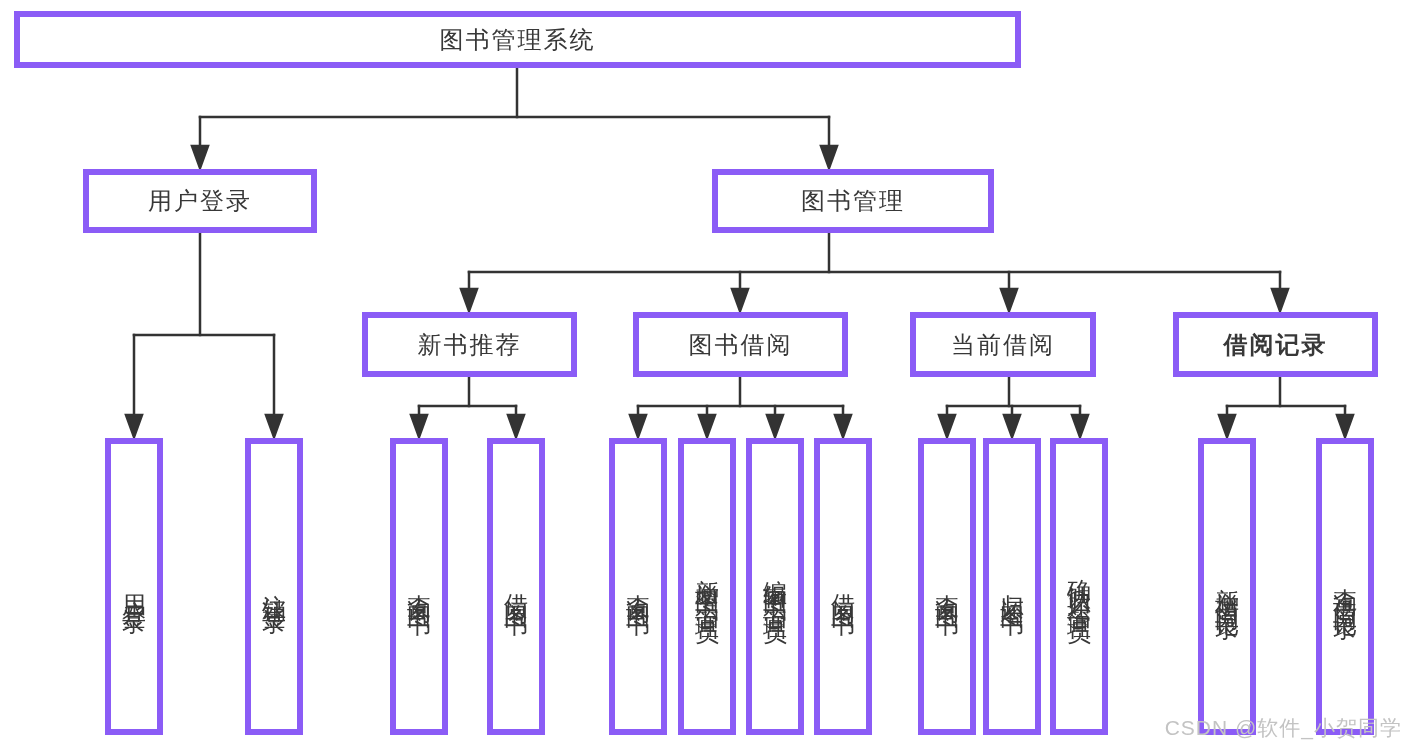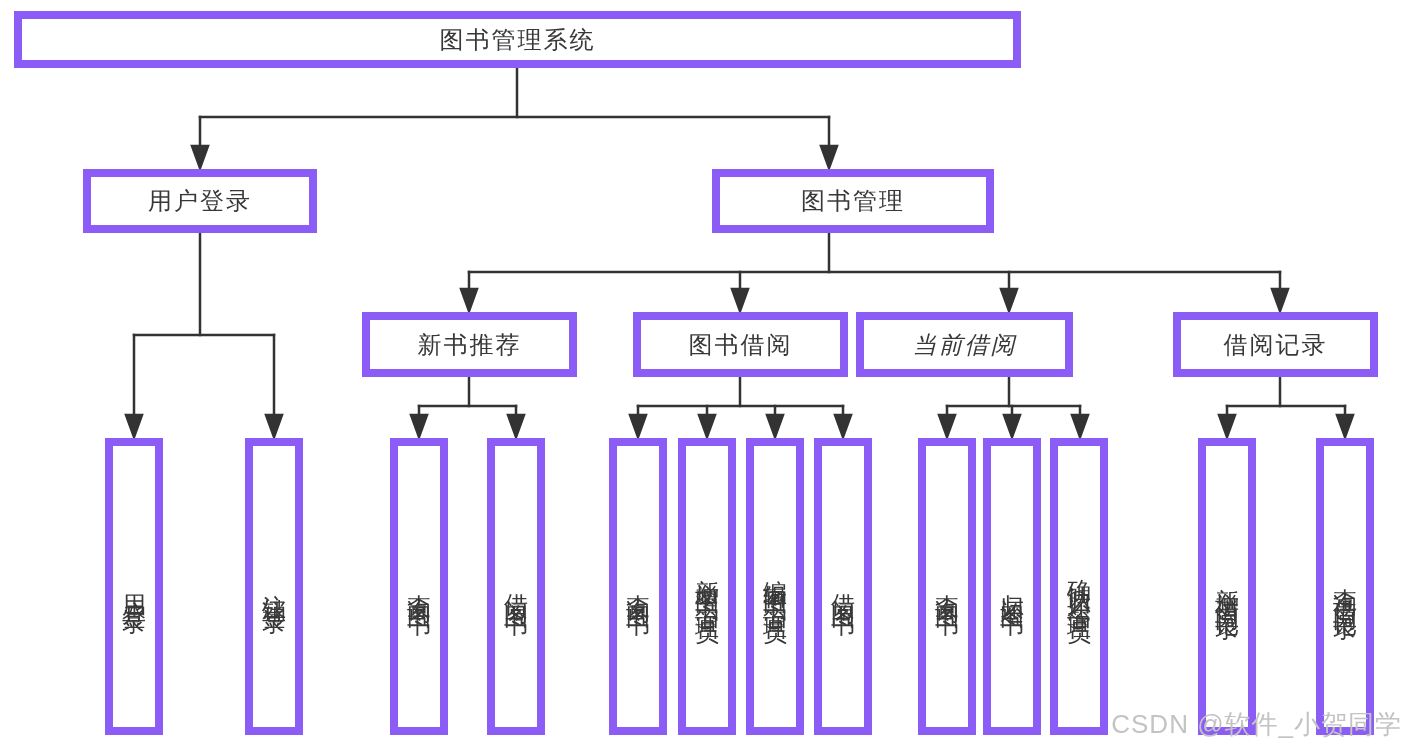--- a/index.html
+++ b/index.html
@@ -14,21 +14,21 @@
   .svg-layer {
     position: absolute;
     left: 0; top: 0;
     width: 1405px; height: 747px;
     z-index: 1;
   }
   .node {
     position: absolute;
     box-sizing: border-box;
     background: #ffffff;
-    border: 8px solid #8b5cf6;
+    border: 6px solid #8b5cf6;
     display: flex;
     align-items: center;
     justify-content: center;
     color: #383838;
     z-index: 2;
   }
   .h-label {
     font-size: 24px;
     letter-spacing: 2px;
     white-space: nowrap;
@@ -44,21 +44,21 @@
     letter-spacing: 6px;
     line-height: 1;
     color: #383838;
     white-space: nowrap;
   }
   .watermark {
     position: absolute;
     right: 3px;
     bottom: 5px;
     z-index: 3;
-    font-size: 26px;
+    font-size: 21px;
     letter-spacing: 1px;
     color: #c3c3c3;
     white-space: nowrap;
   }
 </style>
 </head>
 <body>
 
 <div class="canvas">
 
@@ -150,24 +150,24 @@
   <div class="node lv2" style="left:712px; width:282px;">
     <span class="h-label">图书管理</span>
   </div>
 
   <div class="node lv3" style="left:633px; width:215px;">
     <span class="h-label">图书借阅</span>
   </div>
   <div class="node lv3" style="left:362px; width:215px;">
     <span class="h-label">新书推荐</span>
   </div>
-  <div class="node lv3" style="left:856px; width:217px;font-style:italic;">
+  <div class="node lv3" style="left:910px; width:186px;">
     <span class="h-label">当前借阅</span>
   </div>
-  <div class="node lv3" style="left:1173px; width:205px;">
+  <div class="node lv3" style="left:1173px; width:205px;font-weight:bold;">
     <span class="h-label">借阅记录</span>
   </div>
 
   <div class="node leaf" style="left:105px;">
     <span class="vtext">用户登录</span>
   </div>
   <div class="node leaf" style="left:245px;">
     <span class="vtext">注销登录</span>
   </div>
   <div class="node leaf" style="left:390px;">

